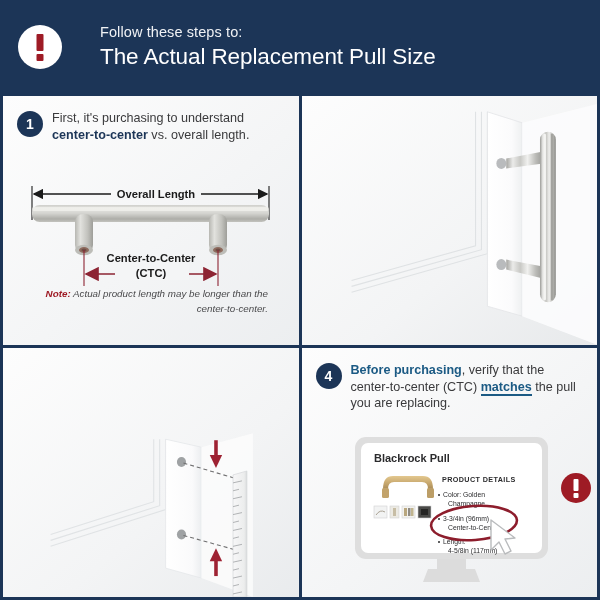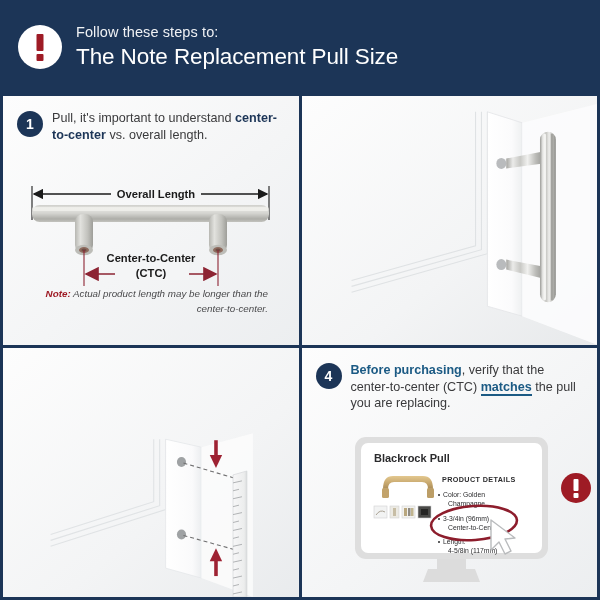--- a/index.html
+++ b/index.html
@@ -10,21 +10,21 @@
   }
   .infographic{
     position:relative;width:600px;height:600px;
     background:#1c3557;box-sizing:border-box;
   }
 
   
   .header{
     position:absolute;left:0;top:0;width:600px;height:93px;
     background:#1c3557;display:flex;align-items:center;
-    padding:0 0 0 18px;box-sizing:border-box;
+    padding:0 0 0 18px;box-sizing:border-box;gap:24px;
   }
   .header-badge{
     position:relative;flex:0 0 auto;
     width:44px;height:44px;border-radius:50%;
     background:#ffffff;margin-right:14px;
     display:flex;align-items:center;justify-content:center;
   }
   .bang-stem{
     position:absolute;left:50%;top:9px;transform:translateX(-50%);
     width:7px;height:17px;background:#9e1b25;border-radius:1px;
@@ -99,32 +99,32 @@
 
 <div class="infographic">
 
   <div class="header">
     <div class="header-badge">
       <span class="bang-stem"></span>
       <span class="bang-dot"></span>
     </div>
     <div class="header-text">
       <span class="header-kicker">Follow these steps to:</span>
-      <span class="header-title"><span>The Note </span><b>Replacement Pull Size</b></span>
+      <span class="header-title"><span>The Actual </span><b>Replacement Pull Size</b></span>
     </div>
   </div>
 
   <div class="grid">
 
     <div class="panel">
       <div class="panel-inner">
         <div class="step-head">
           <div class="step-num">1</div>
           <div class="step-copy">
-            <span>Pull, it's important to understand</span>
+            <span>First, it's purchasing to understand</span>
             <span class="em-navy">center-to-center</span><span> vs. overall length.</span>
           </div>
         </div>
 
         <svg class="diagram" viewBox="0 0 255 130">
           <defs>
             <linearGradient id="barG" x1="0" y1="0" x2="0" y2="1">
               <stop offset="0%" stop-color="#cfcfcb"></stop>
               <stop offset="22%" stop-color="#e6e6e2"></stop>
               <stop offset="50%" stop-color="#d3d3cf"></stop>

